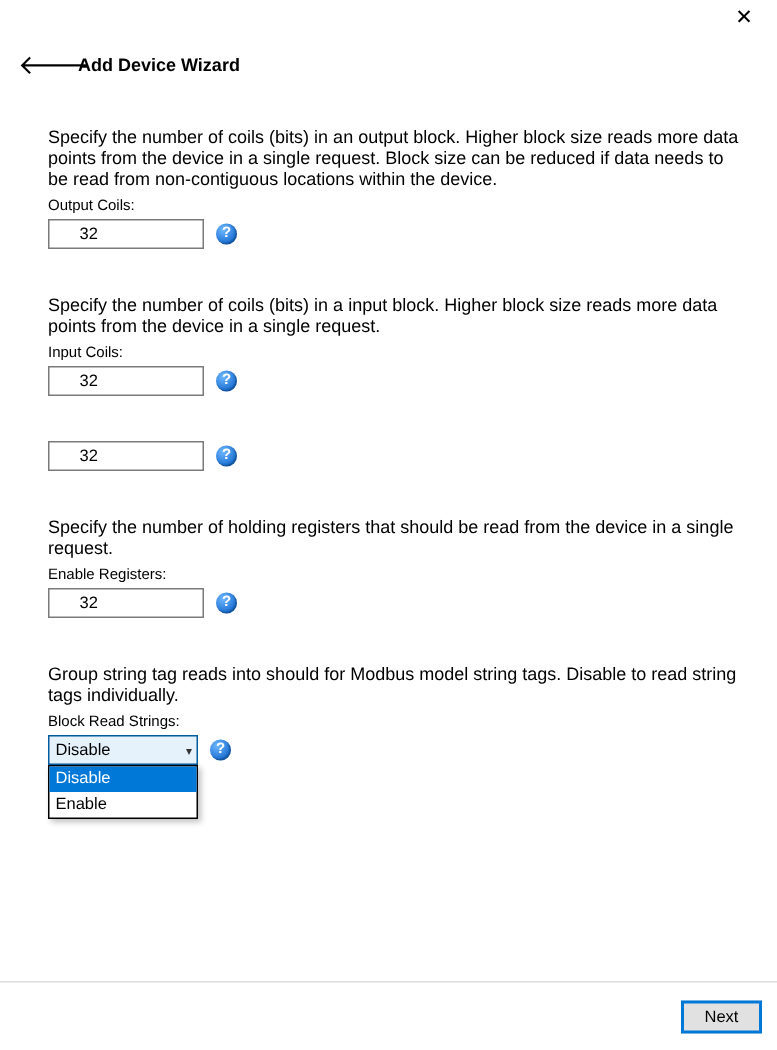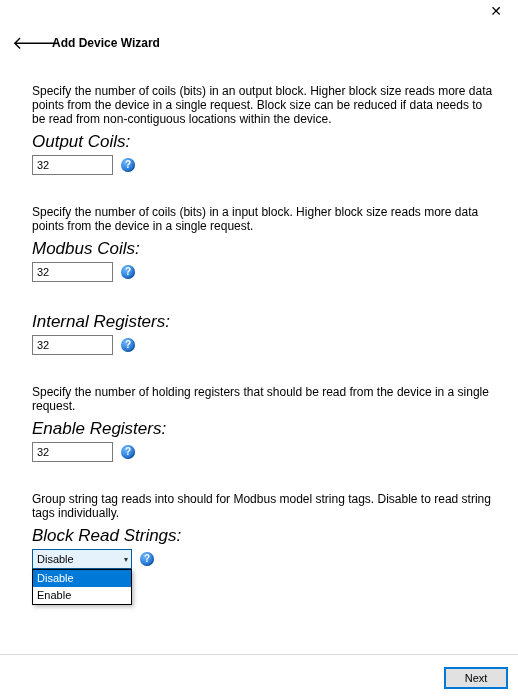--- a/index.html
+++ b/index.html
@@ -58,36 +58,35 @@
   }
   .field-group {
     margin-bottom: 30px;
   }
   .desc {
     font-size: 12px;
     line-height: 14px;
     margin-bottom: 6px;
   }
   .field-label {
-    font-size: 17px;
+    font-size: 10px;
     margin-bottom: 3px;
-    font-style: italic;
   }
   .input-row {
     display: flex;
     align-items: center;
     gap: 8px;
   }
   .text-input {
-    width: 81px;
+    width: 104px;
     height: 20px;
     border: 1px solid #7a7a7a;
     background: #fff;
     font-size: 11px;
-    padding: 1px 4px;
+    padding: 1px 20px;
     font-family: inherit;
   }
   .help-icon {
     width: 14px; height: 14px;
     border-radius: 50%;
     background: radial-gradient(circle at 35% 30%, #6fb8ff 0%, #1a6fd1 70%);
     color: #fff;
     font-size: 10px;
     font-weight: bold;
     line-height: 14px;
@@ -138,21 +137,21 @@
   .footer {
     border-top: 1px solid #ddd;
     height: 46px;
     display: flex;
     justify-content: flex-end;
     align-items: center;
     padding: 0 10px;
     gap: 8px;
   }
   .btn {
-    width: 64px;
+    width: 54px;
     height: 22px;
     font-size: 11px;
     font-family: inherit;
     background: #e1e1e1;
     border: 1px solid #adadad;
     cursor: pointer;
   }
   .btn.primary {
     border: 2px solid #0078d7;
     background: #e1e1e1;
@@ -178,29 +177,28 @@
       <div class="desc">Specify the number of coils (bits) in an output block. Higher block size reads more data points from the device in a single request. Block size can be reduced if data needs to be read from non-contiguous locations within the device.</div>
       <div class="field-label">Output Coils:</div>
       <div class="input-row">
         <input class="text-input" value="32" style="">
         <div class="help-icon">?</div>
       </div>
     </div>
 
     <div class="field-group">
       <div class="desc">Specify the number of coils (bits) in a input block. Higher block size reads more data points from the device in a single request.</div>
-      <div class="field-label">Modbus Coils:</div>
-      <div class="input-row">
-        <input class="text-input" value="32" style="">
-        <div class="help-icon">?</div>
-      </div>
-    </div>
-
-    <div class="field-group">
-      <div class="field-label">Internal Registers:</div>
+      <div class="field-label">Input Coils:</div>
+      <div class="input-row">
+        <input class="text-input" value="32" style="">
+        <div class="help-icon">?</div>
+      </div>
+    </div>
+
+    <div class="field-group">
       <div class="input-row">
         <input class="text-input" value="32" style="">
         <div class="help-icon">?</div>
       </div>
     </div>
 
     <div class="field-group">
       <div class="desc">Specify the number of holding registers that should be read from the device in a single request.</div>
       <div class="field-label">Enable Registers:</div>
       <div class="input-row">

